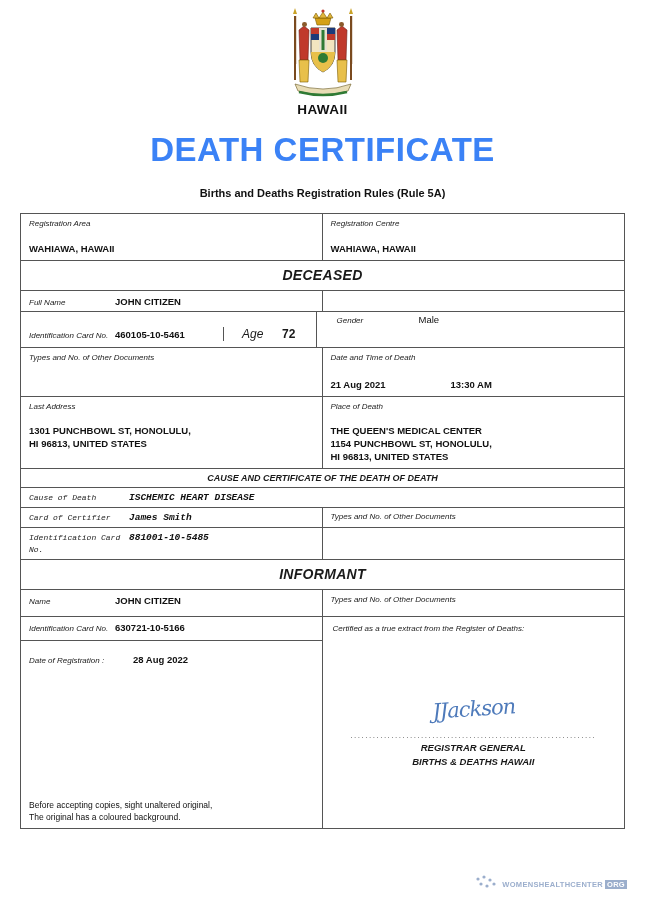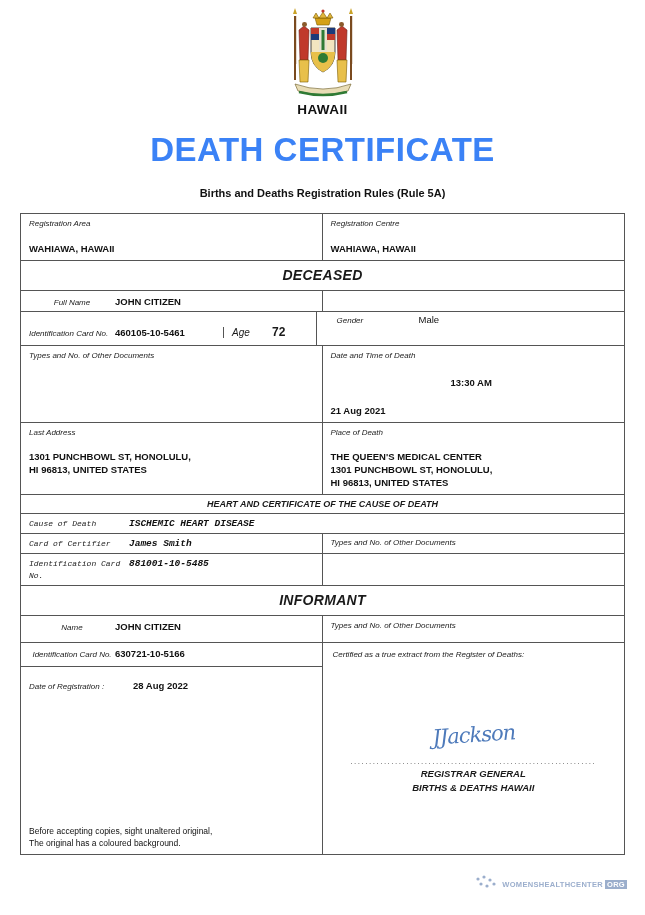--- a/index.html
+++ b/index.html
@@ -110,37 +110,37 @@
     font-weight: bold;
     font-style: italic;
     padding: 4px 0 4px 0;
     letter-spacing: 0;
   }
 
   .name-line {
     display: flex;
     align-items: baseline;
   }
-  .name-line .lbl { width: 86px; flex: none; text-align: center; }
+  .name-line .lbl { width: 86px; flex: none; }
 
   .idline {
     display: flex;
     align-items: baseline;
   }
   .idline .lbl { width: 86px; flex: none; }
   .idline .val { width: 108px; flex: none; }
-  .idline .agelbl { font-size: 10px; font-style: italic; width: 40px; flex:none; border-left: 1px solid #555; padding-left: 8px; margin-top: 14px;}
+  .idline .agelbl { font-size: 12px; font-style: italic; width: 40px; flex:none; border-left: 1px solid #555; padding-left: 18px; margin-top: 14px;}
   .idline .ageval { font-size: 12px; font-weight: bold; }
 
   .gender-line { display:flex; align-items: baseline; }
   .gender-line .lbl { width: 82px; flex:none; }
   .gender-line .val { font-weight: normal; font-size: 9.5px; }
 
   .dt-line { display:flex; }
-  .dt-line .d { width: 120px; flex: none; margin-top: 28px; }
+  .dt-line .d { width: 120px; flex: none; }
 
   .blockval { line-height: 13px; }
 
   
   .cause-row .cell { padding-top: 3px; padding-bottom: 3px; }
 
   .certifier-line { display:flex; align-items:baseline;font-family:Liberation Mono, monospace; }
   .certifier-line .lbl { width: 100px; flex:none;}
   .certifier-line .val { font-style: italic; }
 
@@ -332,27 +332,27 @@
 
     <div class="row">
       <div class="cell half bordered-right" style="min-height:68px;">
         <span class="lbl">Last Address</span>
         <span class="val blockval" style="margin-top:11px; white-space:pre-line;">1301 PUNCHBOWL ST, HONOLULU,
 HI 96813, UNITED STATES</span>
       </div>
       <div class="cell half" style="min-height:68px;">
         <span class="lbl">Place of Death</span>
         <span class="val blockval" style="margin-top:11px; white-space:pre-line;">THE QUEEN'S MEDICAL CENTER
-1301 PUNCHBOWL ST, HONOLULU,
+1154 PUNCHBOWL ST, HONOLULU,
 HI 96813, UNITED STATES</span>
       </div>
     </div>
 
     <div class="row">
-      <div class="cell full section-head small">HEART AND CERTIFICATE OF THE CAUSE OF DEATH</div>
+      <div class="cell full section-head small">CAUSE AND CERTIFICATE OF THE DEATH OF DEATH</div>
     </div>
 
     <div class="row cause-row">
       <div class="cell full">
         <div class="certifier-line">
           <span class="lbl">Cause of Death</span>
           <span class="val">ISCHEMIC HEART DISEASE</span>
         </div>
       </div>
     </div>

